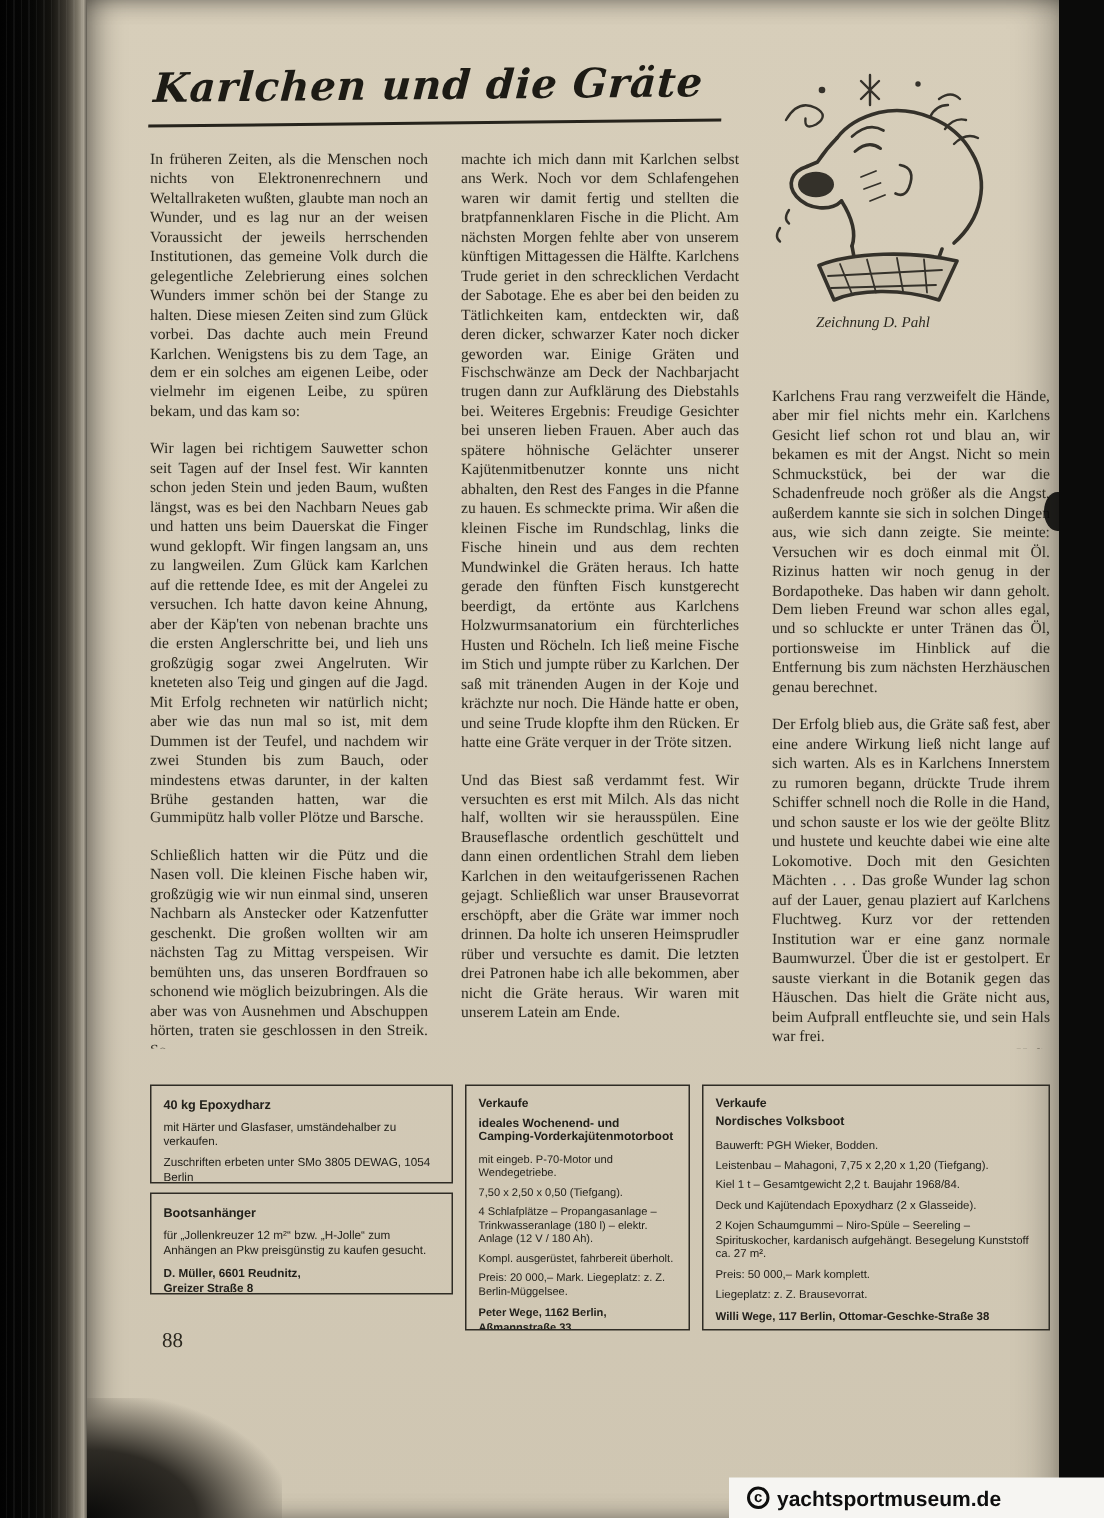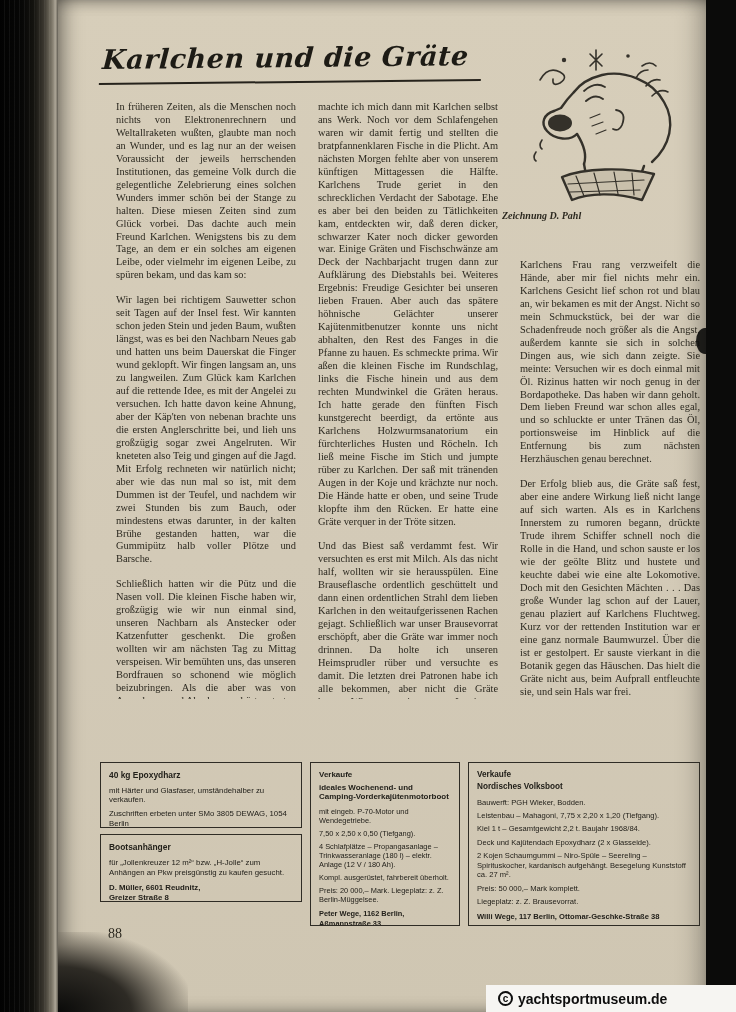--- a/index.html
+++ b/index.html
@@ -33,33 +33,33 @@
 
   .page-inner { position:relative; height:100%; padding:40px 6px 0 42px; color:#28251e; }
 
   
   .title { display:inline-block; margin:2px 0 18px 0; padding:0 14px 8px 2px;
     font-family:"DejaVu Serif", serif; font-style:italic; font-weight:700;
     font-size:27px; letter-spacing:0.5px; color:#1d1b15;
     border-bottom:2px solid #26231c; transform:rotate(-0.6deg) skewX(-4deg); }
 
   
-  .columns { display:flex; gap:22px; height:598px; overflow:hidden;margin-left:16px; }
+  .columns { display:flex; gap:22px; height:598px; overflow:hidden; }
   .col { flex:1 1 0; font-size:10.4px; line-height:1.245; text-align:justify; color:#2b281f; }
   .col p { margin:0 0 12px 0; }
   .illu-spacer { height:158px; }
   .signature { text-align:right; margin-top:-12.5px; padding-right:4px; }
 
   
-  .illustration { position:absolute; top:44px; right:4px; width:200px; text-align:left;font-weight:bold; }
+  .illustration { position:absolute; top:44px; right:20px; width:200px; text-align:center; }
   .illustration svg { display:block; }
   .illustration figcaption { font-style:italic; font-size:10px; color:#2b281f; margin-top:4px; padding-right:8px; }
 
   
-  .ads { display:flex; gap:8px; margin-top:63px; font-family:"Liberation Sans", sans-serif; }
+  .ads { display:flex; gap:8px; margin-top:24px; font-family:"Liberation Sans", sans-serif; }
   .ads-left { width:202px; display:flex; flex-direction:column; }
   .ad-box { border:1px solid #2f2c25; padding:7px 8px; color:#23211b; overflow:hidden; }
   .ad-epoxy { height:66px; font-size:7.8px; line-height:1.25; }
   .ad-trailer { height:68px; margin-top:6px; font-size:7.8px; line-height:1.3; }
   .ad-mid { width:150px; height:164px; font-size:7.4px; line-height:1.22; }
   .ad-right { flex:1 1 0; height:164px; font-size:7.6px; line-height:1.25; }
   .ad-title { font-weight:700; font-size:1.08em; margin-bottom:5px; }
   .ad-line { margin-bottom:4px; }
   .ad-contact { font-weight:700; margin-top:5px; }
 

